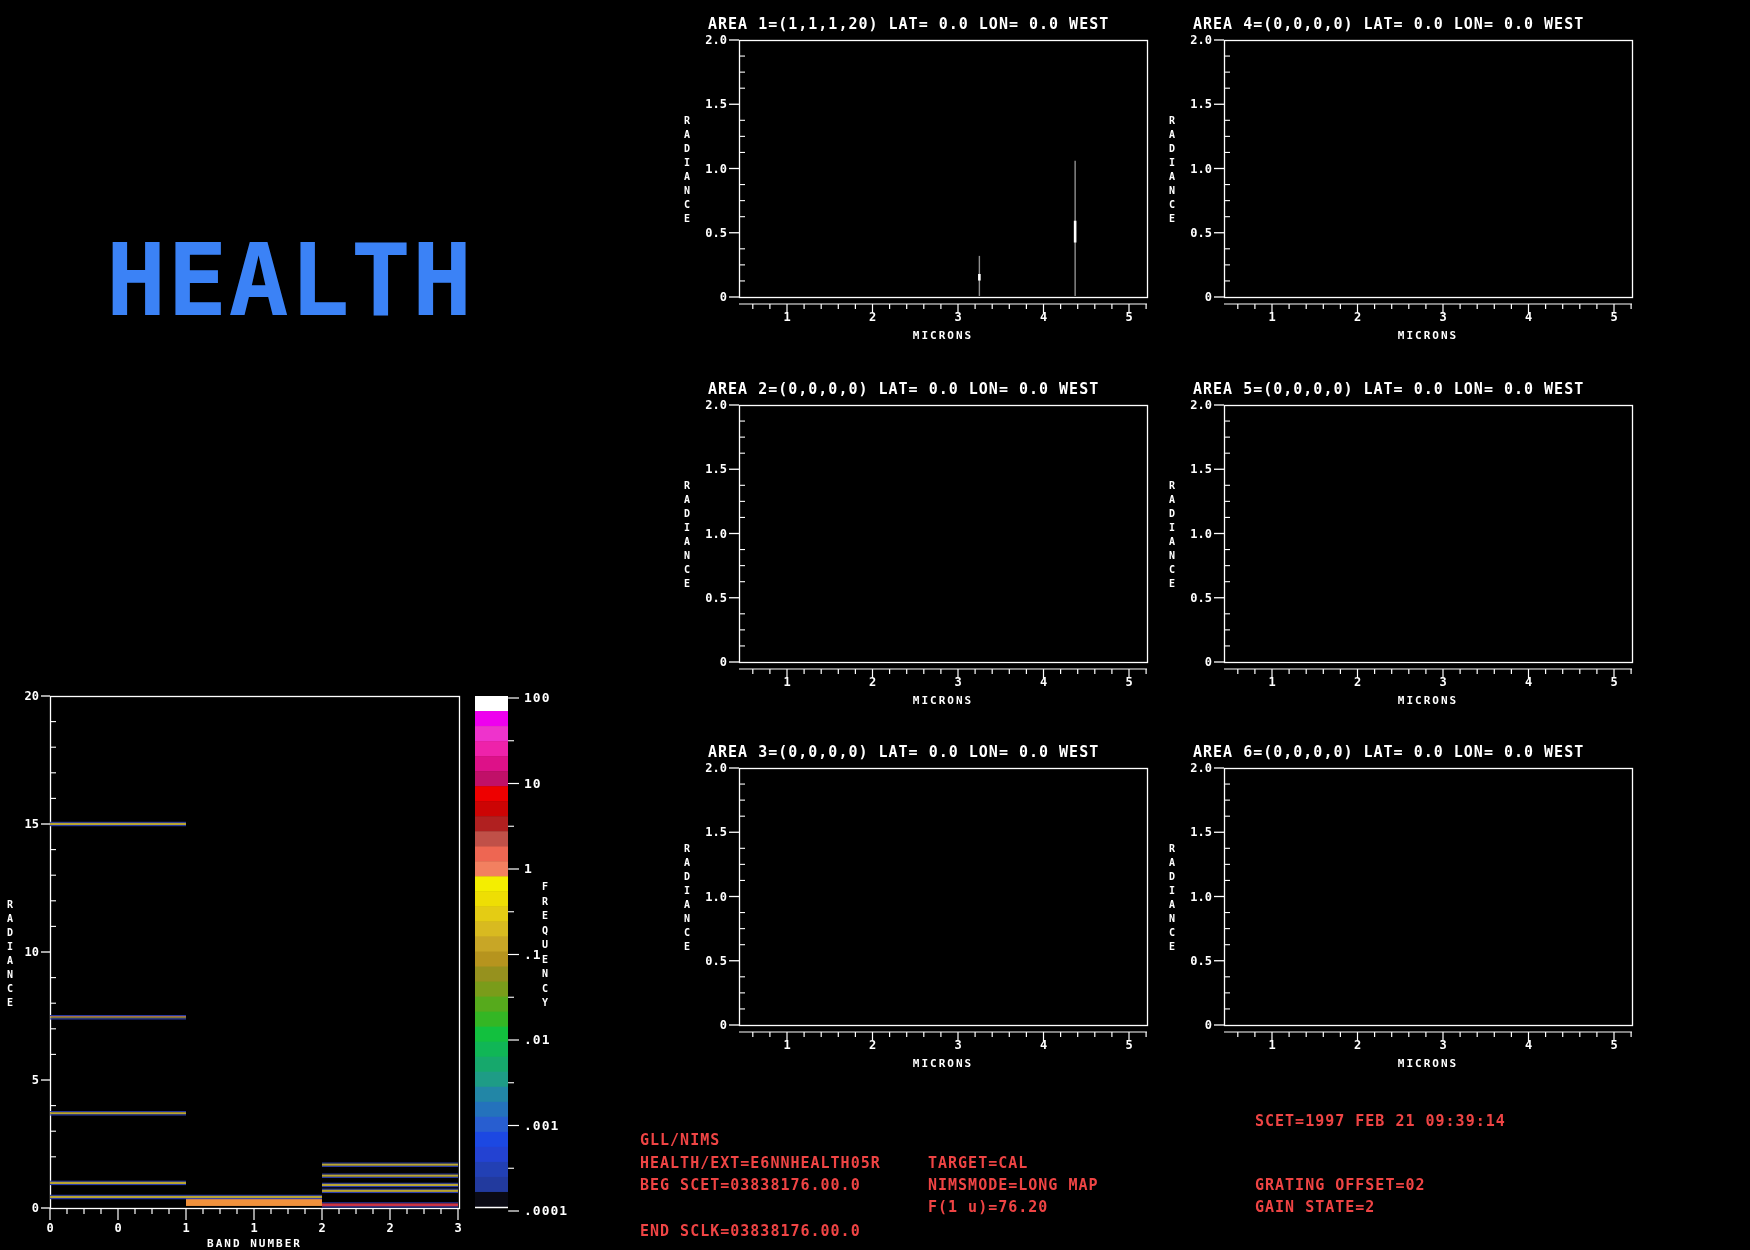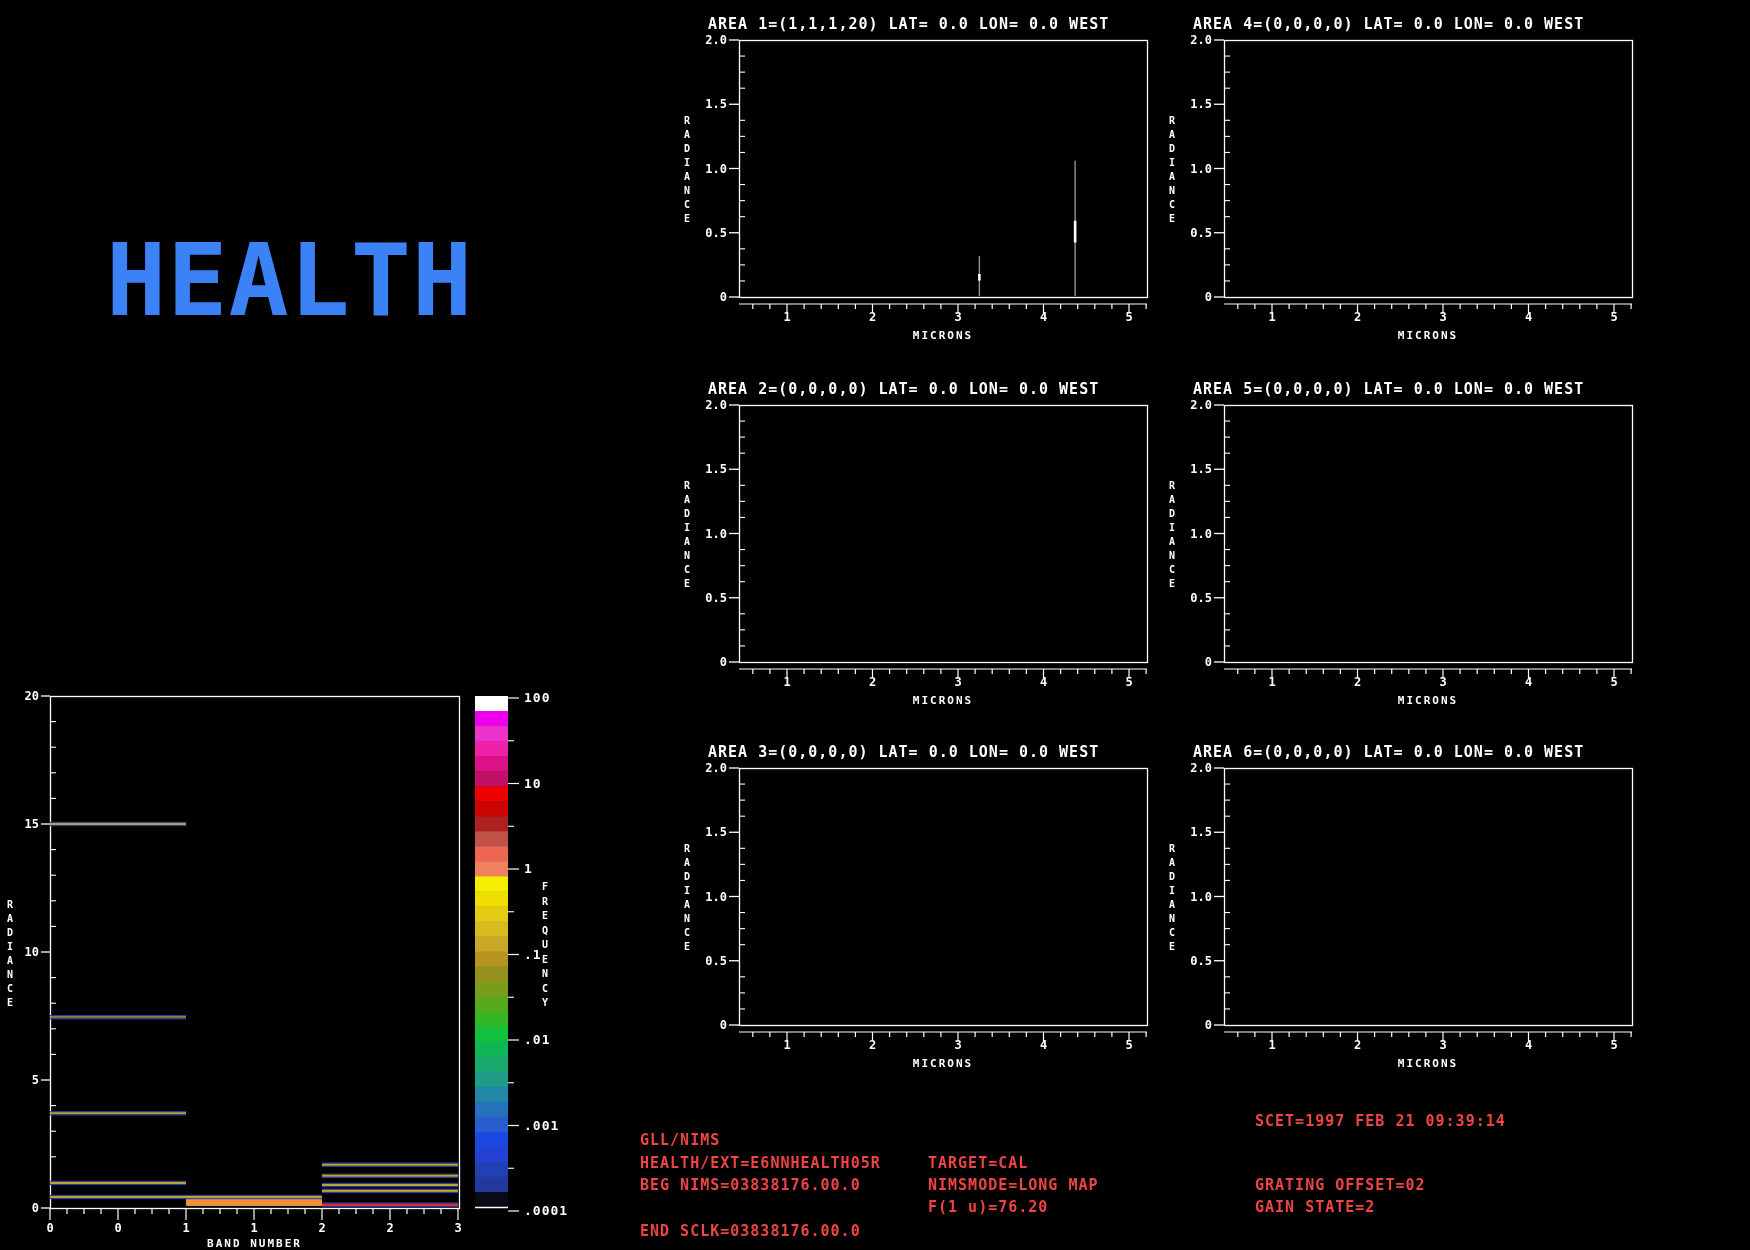--- a/index.html
+++ b/index.html
@@ -577,21 +577,21 @@
         <text x="545" y="948" font-size="10" text-anchor="middle" letter-spacing="0" font-weight="bold">U</text>
         <text x="545" y="962.5" font-size="10" text-anchor="middle" letter-spacing="0" font-weight="bold">E</text>
         <text x="545" y="977" font-size="10" text-anchor="middle" letter-spacing="0" font-weight="bold">N</text>
         <text x="545" y="991.5" font-size="10" text-anchor="middle" letter-spacing="0" font-weight="bold">C</text>
         <text x="545" y="1006" font-size="10" text-anchor="middle" letter-spacing="0" font-weight="bold">Y</text>
       </g>
     </svg>
 
   <div class="ft" style="left:640px;top:1087px">GLL/NIMS</div>
   <div class="ft" style="left:640px;top:1110px">HEALTH/EXT=E6NNHEALTH05R</div>
-  <div class="ft" style="left:640px;top:1132px">BEG NIMS=03838176.00.0</div>
+  <div class="ft" style="left:640px;top:1132px">BEG SCET=03838176.00.0</div>
   <div class="ft" style="left:640px;top:1178px">END SCLK=03838176.00.0</div>
   <div class="ft" style="left:928px;top:1110px">TARGET=CAL</div>
   <div class="ft" style="left:928px;top:1132px">NIMSMODE=LONG MAP</div>
   <div class="ft" style="left:928px;top:1154px">F(1 u)=76.20</div>
   <div class="ft" style="left:1255px;top:1068px">SCET=1997 FEB 21 09:39:14</div>
   <div class="ft" style="left:1255px;top:1132px">GRATING OFFSET=02</div>
   <div class="ft" style="left:1255px;top:1154px">GAIN STATE=2</div>
 </div>
 
 </body></html>

